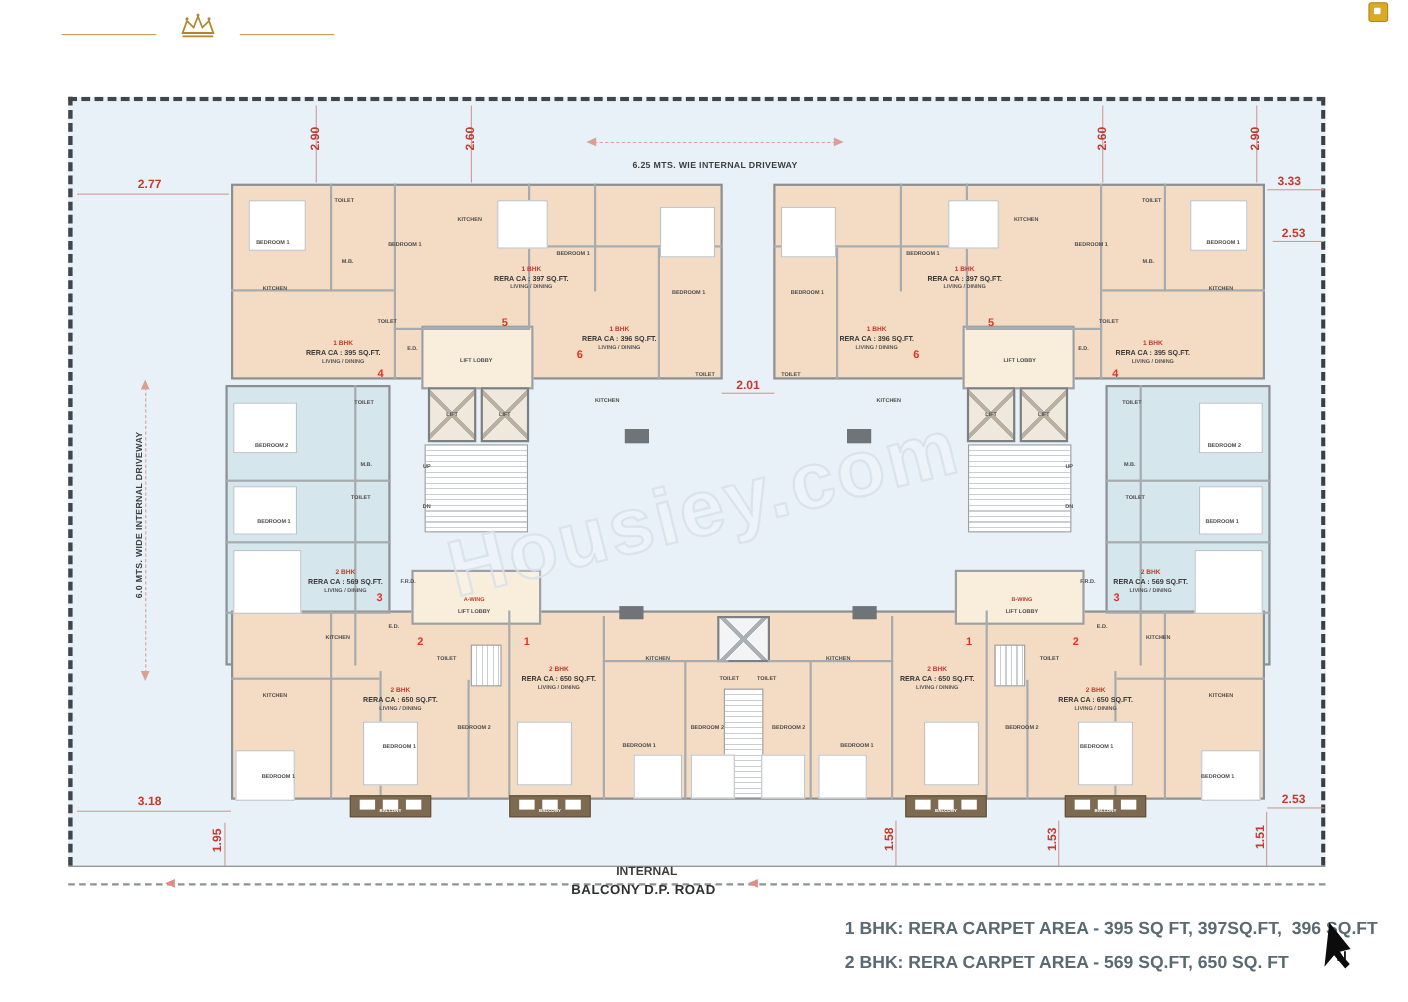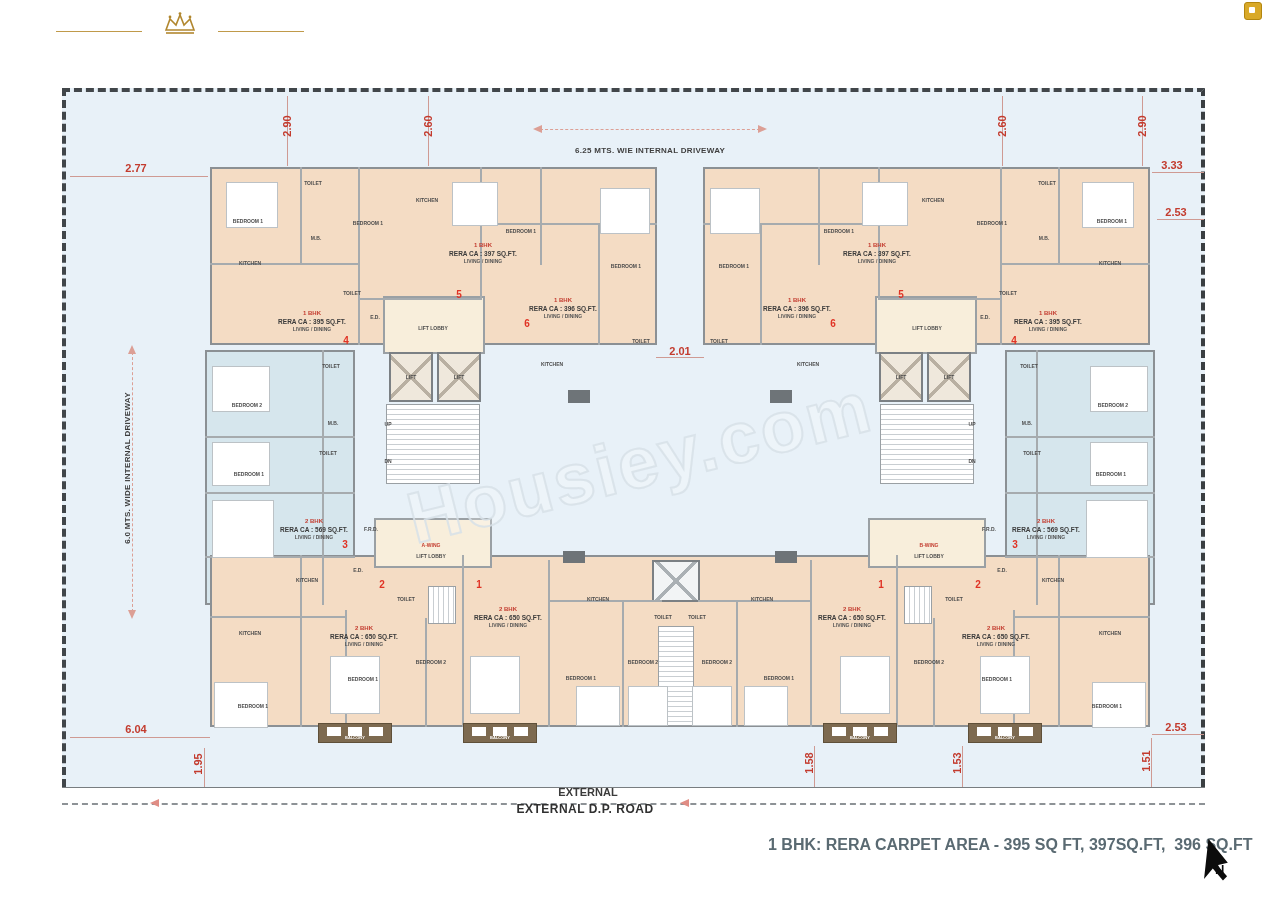--- a/index.html
+++ b/index.html
@@ -225,38 +225,38 @@
   <i class="arr deco" style="left:533px;top:125px;border-top:4px solid transparent;border-bottom:4px solid transparent;border-right:9px solid #dc9f95;"></i>
   <i class="arr deco" style="left:758px;top:125px;border-top:4px solid transparent;border-bottom:4px solid transparent;border-left:9px solid #dc9f95;"></i>
   <i class="dash-v deco" style="left:132px;top:352px;height:260px;"></i>
   <i class="arr deco" style="left:128px;top:345px;border-left:4px solid transparent;border-right:4px solid transparent;border-bottom:9px solid #dc9f95;"></i>
   <i class="arr deco" style="left:128px;top:610px;border-left:4px solid transparent;border-right:4px solid transparent;border-top:9px solid #dc9f95;"></i>
 
   <i class="setline deco"></i>
   <i class="roadline deco"></i>
   <i class="roadarr deco" style="left:150px;top:799px;"></i>
   <i class="roadarr deco" style="left:680px;top:799px;"></i>
-  <span class="setback" style="left:588px;top:792px;">EXTERNAL</span>
-  <span class="road" style="left:585px;top:809px;">EXTERNAL D.P. ROAD</span>
+  <span class="setback" style="left:588px;top:792px;">INTERNAL</span>
+  <span class="road" style="left:585px;top:809px;">BALCONY D.P. ROAD</span>
 
   <span class="drive-top" style="left:650px;top:150px;">6.25 MTS. WIE INTERNAL DRIVEWAY</span>
   <span class="drive-left" style="left:127px;top:468px;">6.0 MTS. WIDE INTERNAL DRIVEWAY</span>
 
   <div class="watermark">Housiey.com</div>
 
   <div class="labels" id="labels">
       <span class="dim vert" style="left: 287px; top: 126px;">2.90</span>
       <span class="dim vert" style="left: 428px; top: 126px;">2.60</span>
       <span class="dim vert" style="left: 1002px; top: 126px;">2.60</span>
       <span class="dim vert" style="left: 1142px; top: 126px;">2.90</span>
       <span class="dim" style="left: 136px; top: 168px;">2.77</span>
       <span class="dim" style="left: 1172px; top: 165px;">3.33</span>
       <span class="dim" style="left: 1176px; top: 212px;">2.53</span>
       <span class="dim" style="left: 680px; top: 351px;">2.01</span>
-      <span class="dim" style="left: 136px; top: 729px;">6.04</span>
+      <span class="dim" style="left: 136px; top: 729px;">3.18</span>
       <span class="dim" style="left: 1176px; top: 727px;">2.53</span>
       <span class="dim vert" style="left: 198px; top: 764px;">1.95</span>
       <span class="dim vert" style="left: 809px; top: 763px;">1.58</span>
       <span class="dim vert" style="left: 957px; top: 763px;">1.53</span>
       <span class="dim vert" style="left: 1146px; top: 761px;">1.51</span>
       <span class="room" style="left: 248px; top: 221px;">BEDROOM 1</span>
       <span class="room" style="left: 313px; top: 183px;">TOILET</span>
       <span class="room" style="left: 316px; top: 238px;">M.B.</span>
       <span class="room" style="left: 250px; top: 263px;">KITCHEN</span>
       <span class="room" style="left: 368px; top: 223px;">BEDROOM 1</span>
@@ -400,20 +400,21 @@
       <span class="unum" style="left: 345px; top: 544px;">3</span>
       <span class="unum" style="left: 1015px; top: 544px;">3</span>
       <span class="unum" style="left: 382px; top: 584px;">2</span>
       <span class="unum" style="left: 479px; top: 584px;">1</span>
       <span class="unum" style="left: 881px; top: 584px;">1</span>
       <span class="unum" style="left: 978px; top: 584px;">2</span>
     </div>
 
   <div class="legend">
     <div>1 BHK: RERA CARPET AREA - 395 SQ FT, 397SQ.FT,  396 SQ.FT</div>
+    <div>2 BHK: RERA CARPET AREA - 569 SQ.FT, 650 SQ. FT</div>
   </div>
 
   <svg class="north" viewBox="0 0 40 50">
     <polygon points="20,2 6,40 17,32 24,46 29,43 22,30 33,30" fill="#0c0c0c" transform="rotate(-14 20 25)"></polygon>
   </svg>
   <span class="north-n">N</span>
 
 </div>
 
 </body></html>

